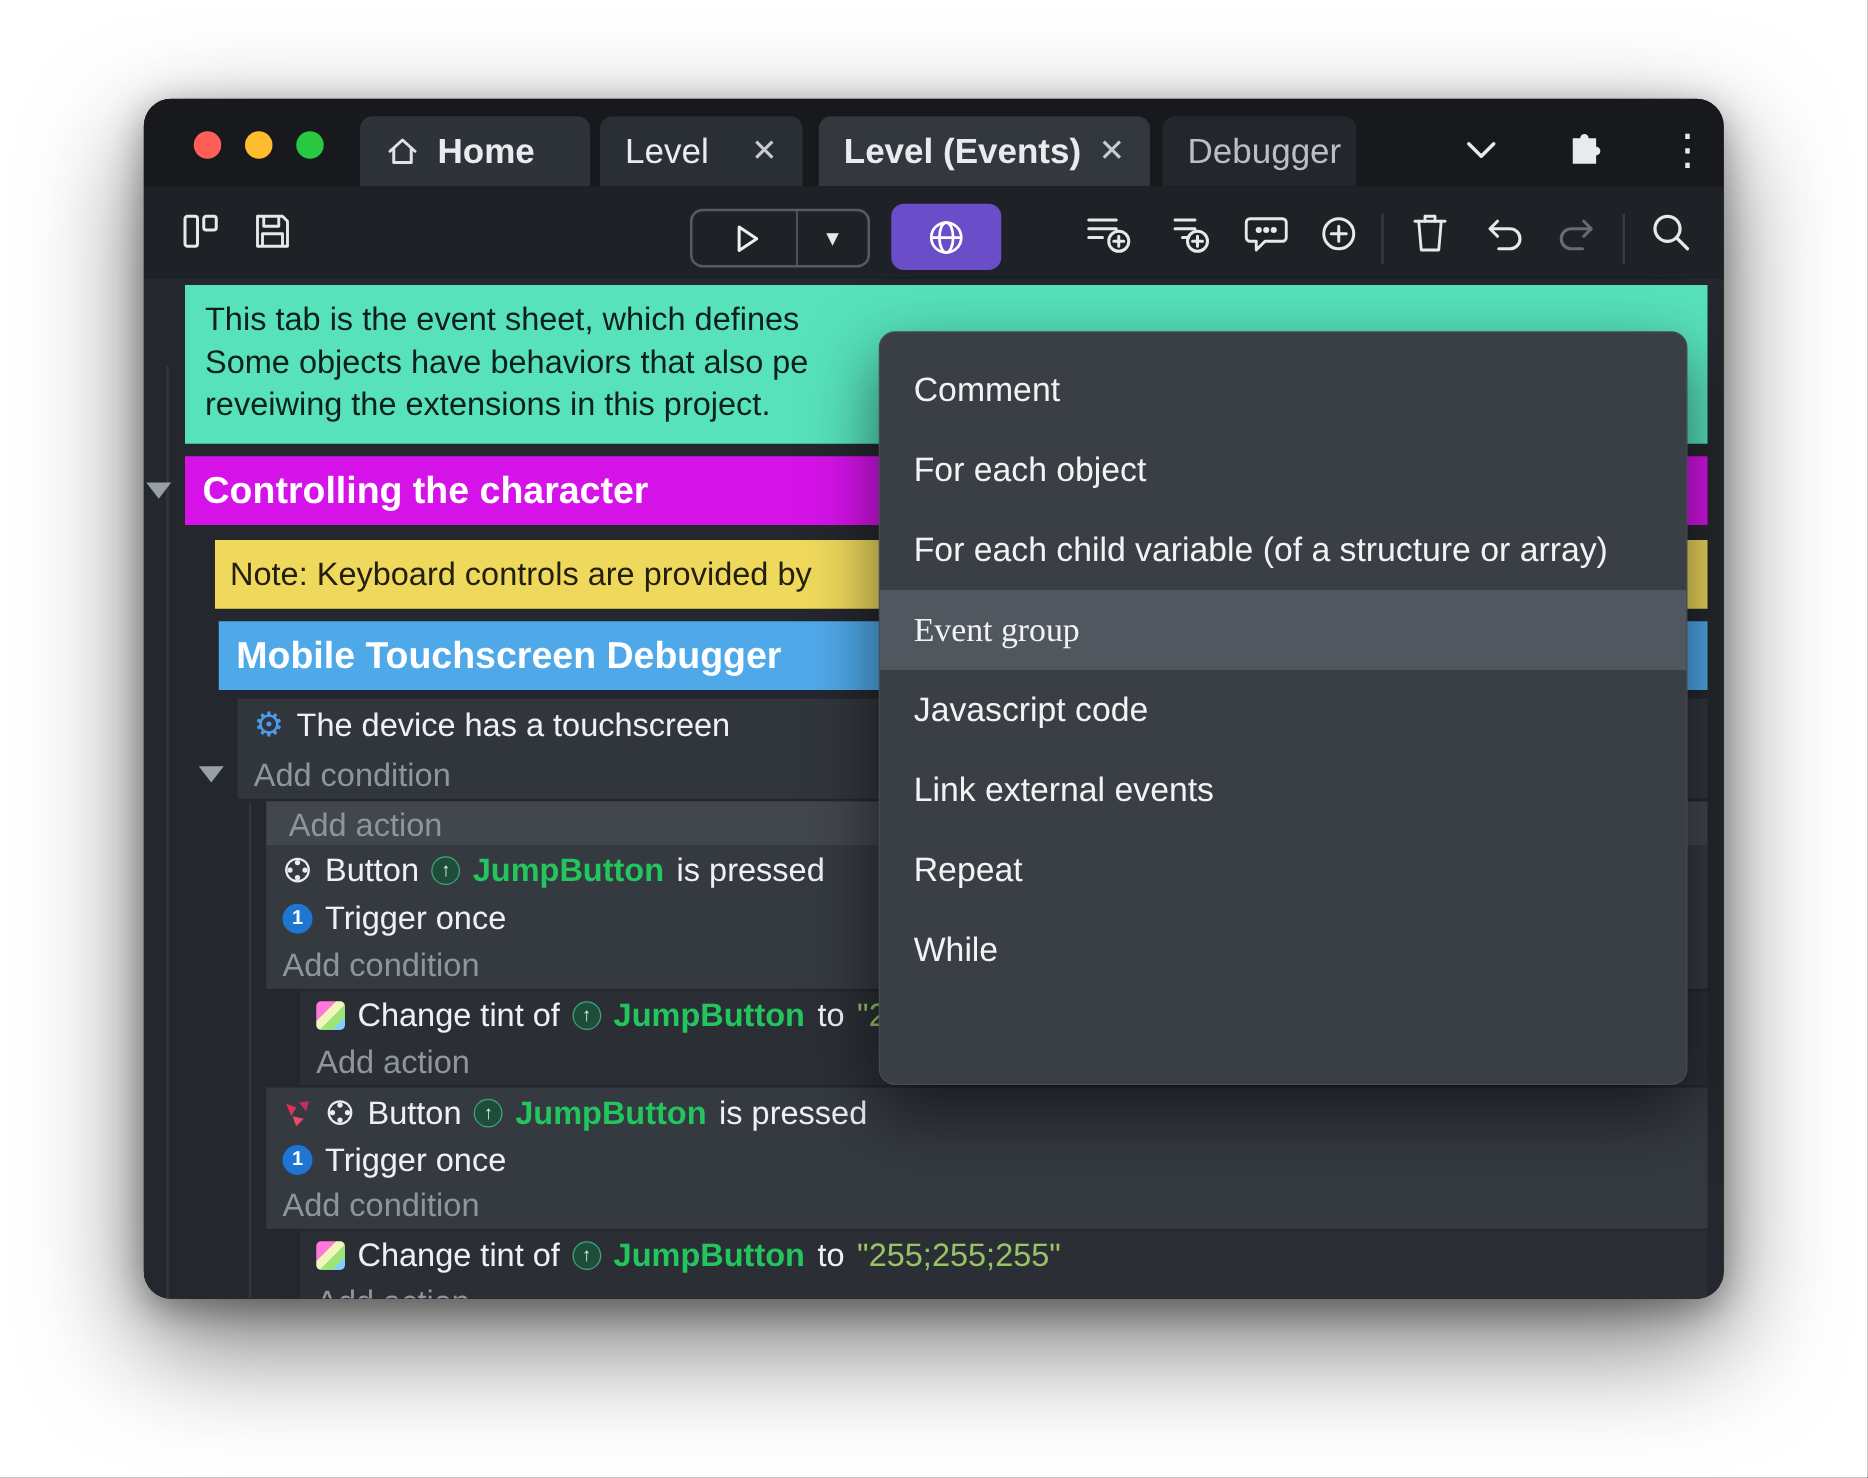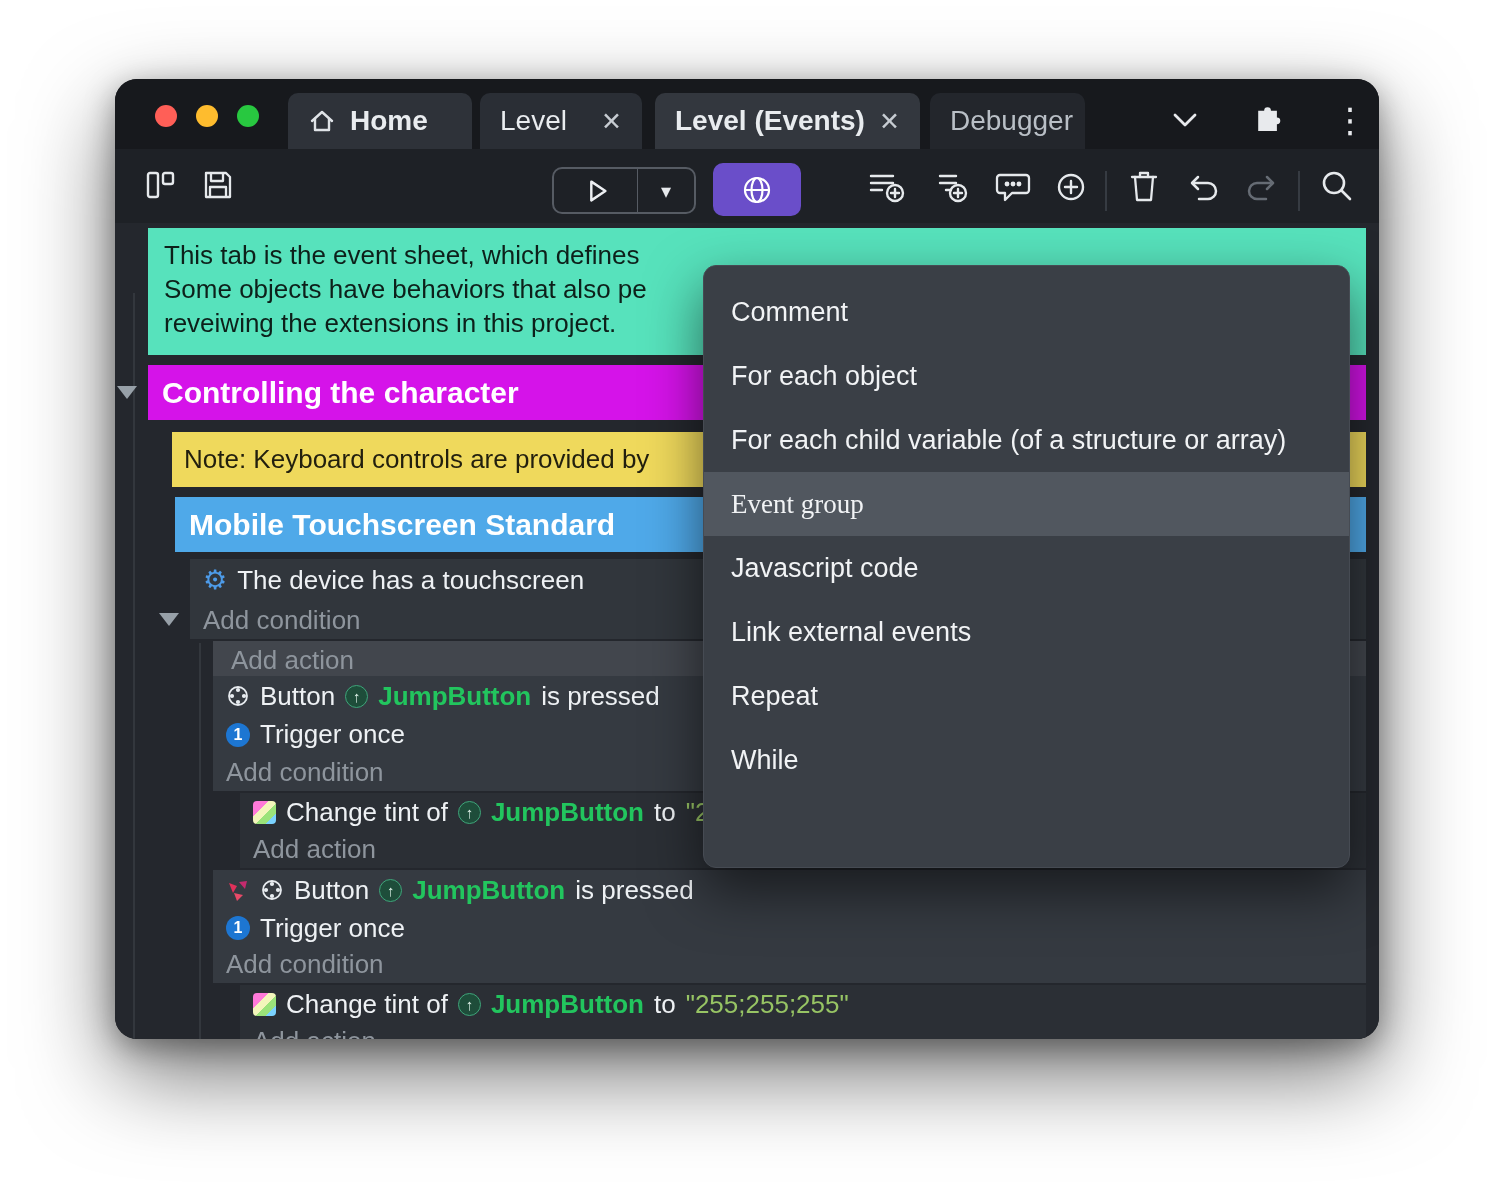--- a/index.html
+++ b/index.html
@@ -246,21 +246,21 @@
 
     <div class="blk b-group1" style="background:#d513e9;">
       <span>Controlling the character</span>
     </div>
 
     <div class="blk b-note" style="background:#efd95c;">
       <span>Note: Keyboard controls are provided by</span>
     </div>
 
     <div class="blk b-group2" style="background:#4fa9e9;">
-      <span>Mobile Touchscreen Standard</span>
+      <span>Mobile Touchscreen Debugger</span>
     </div>
 
     <div class="blk b-touch">
       <div class="row tall">
         <span class="gear">⚙</span>
         <span>The device has a touchscreen</span>
       </div>
       <div class="row add">
         <span>Add condition</span>
       </div>

